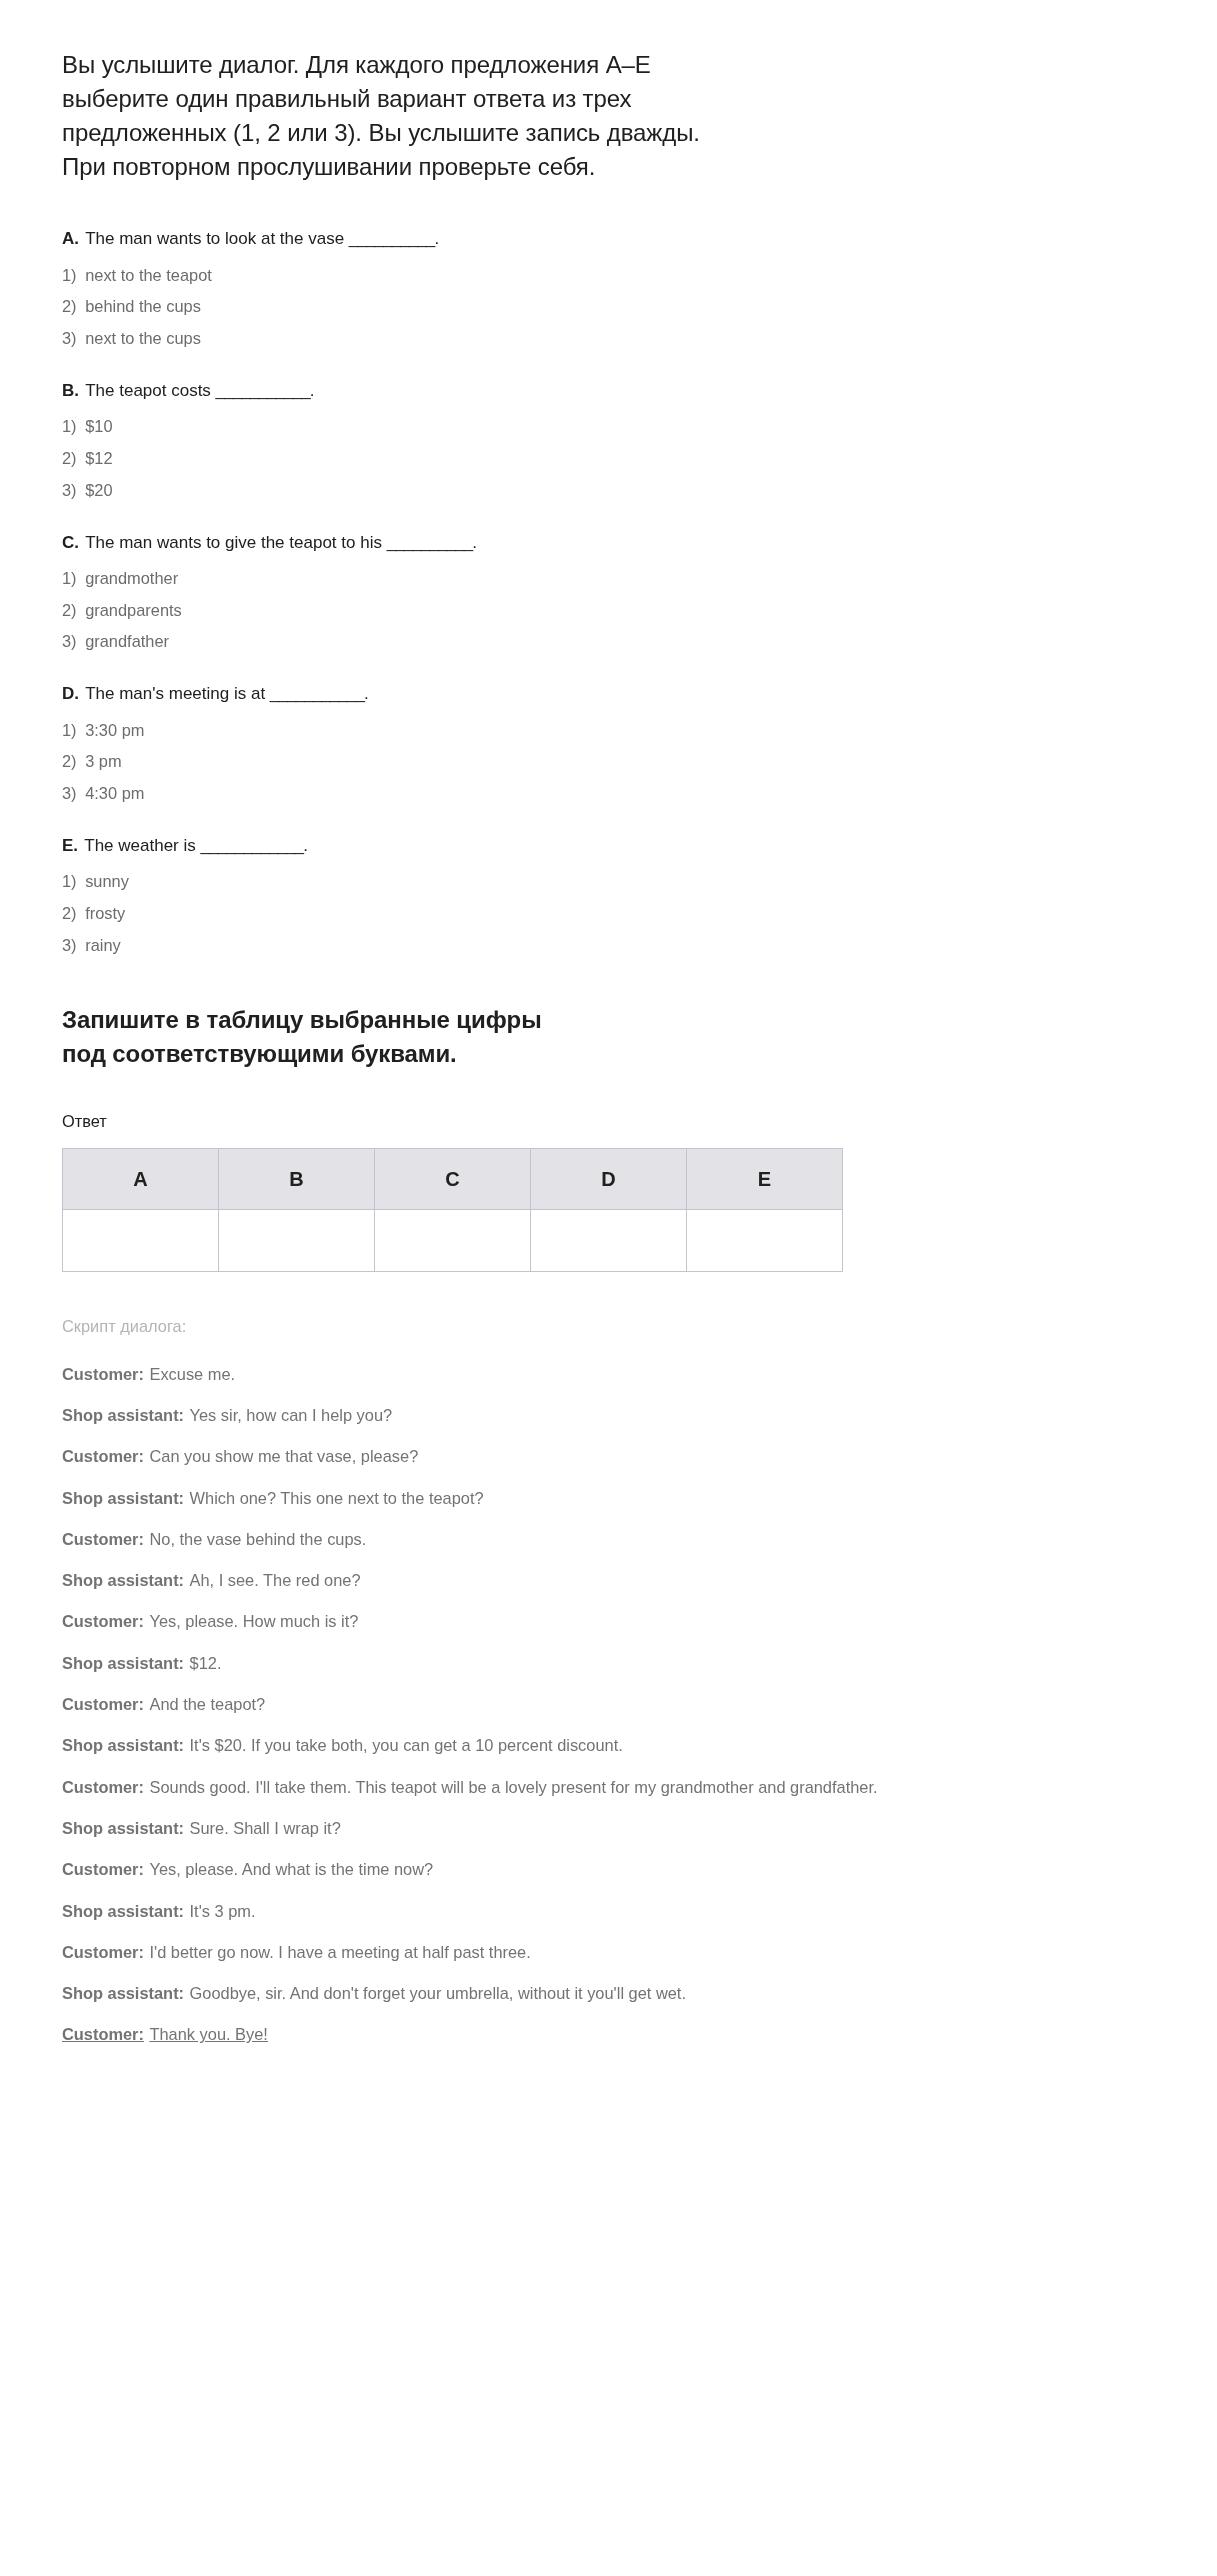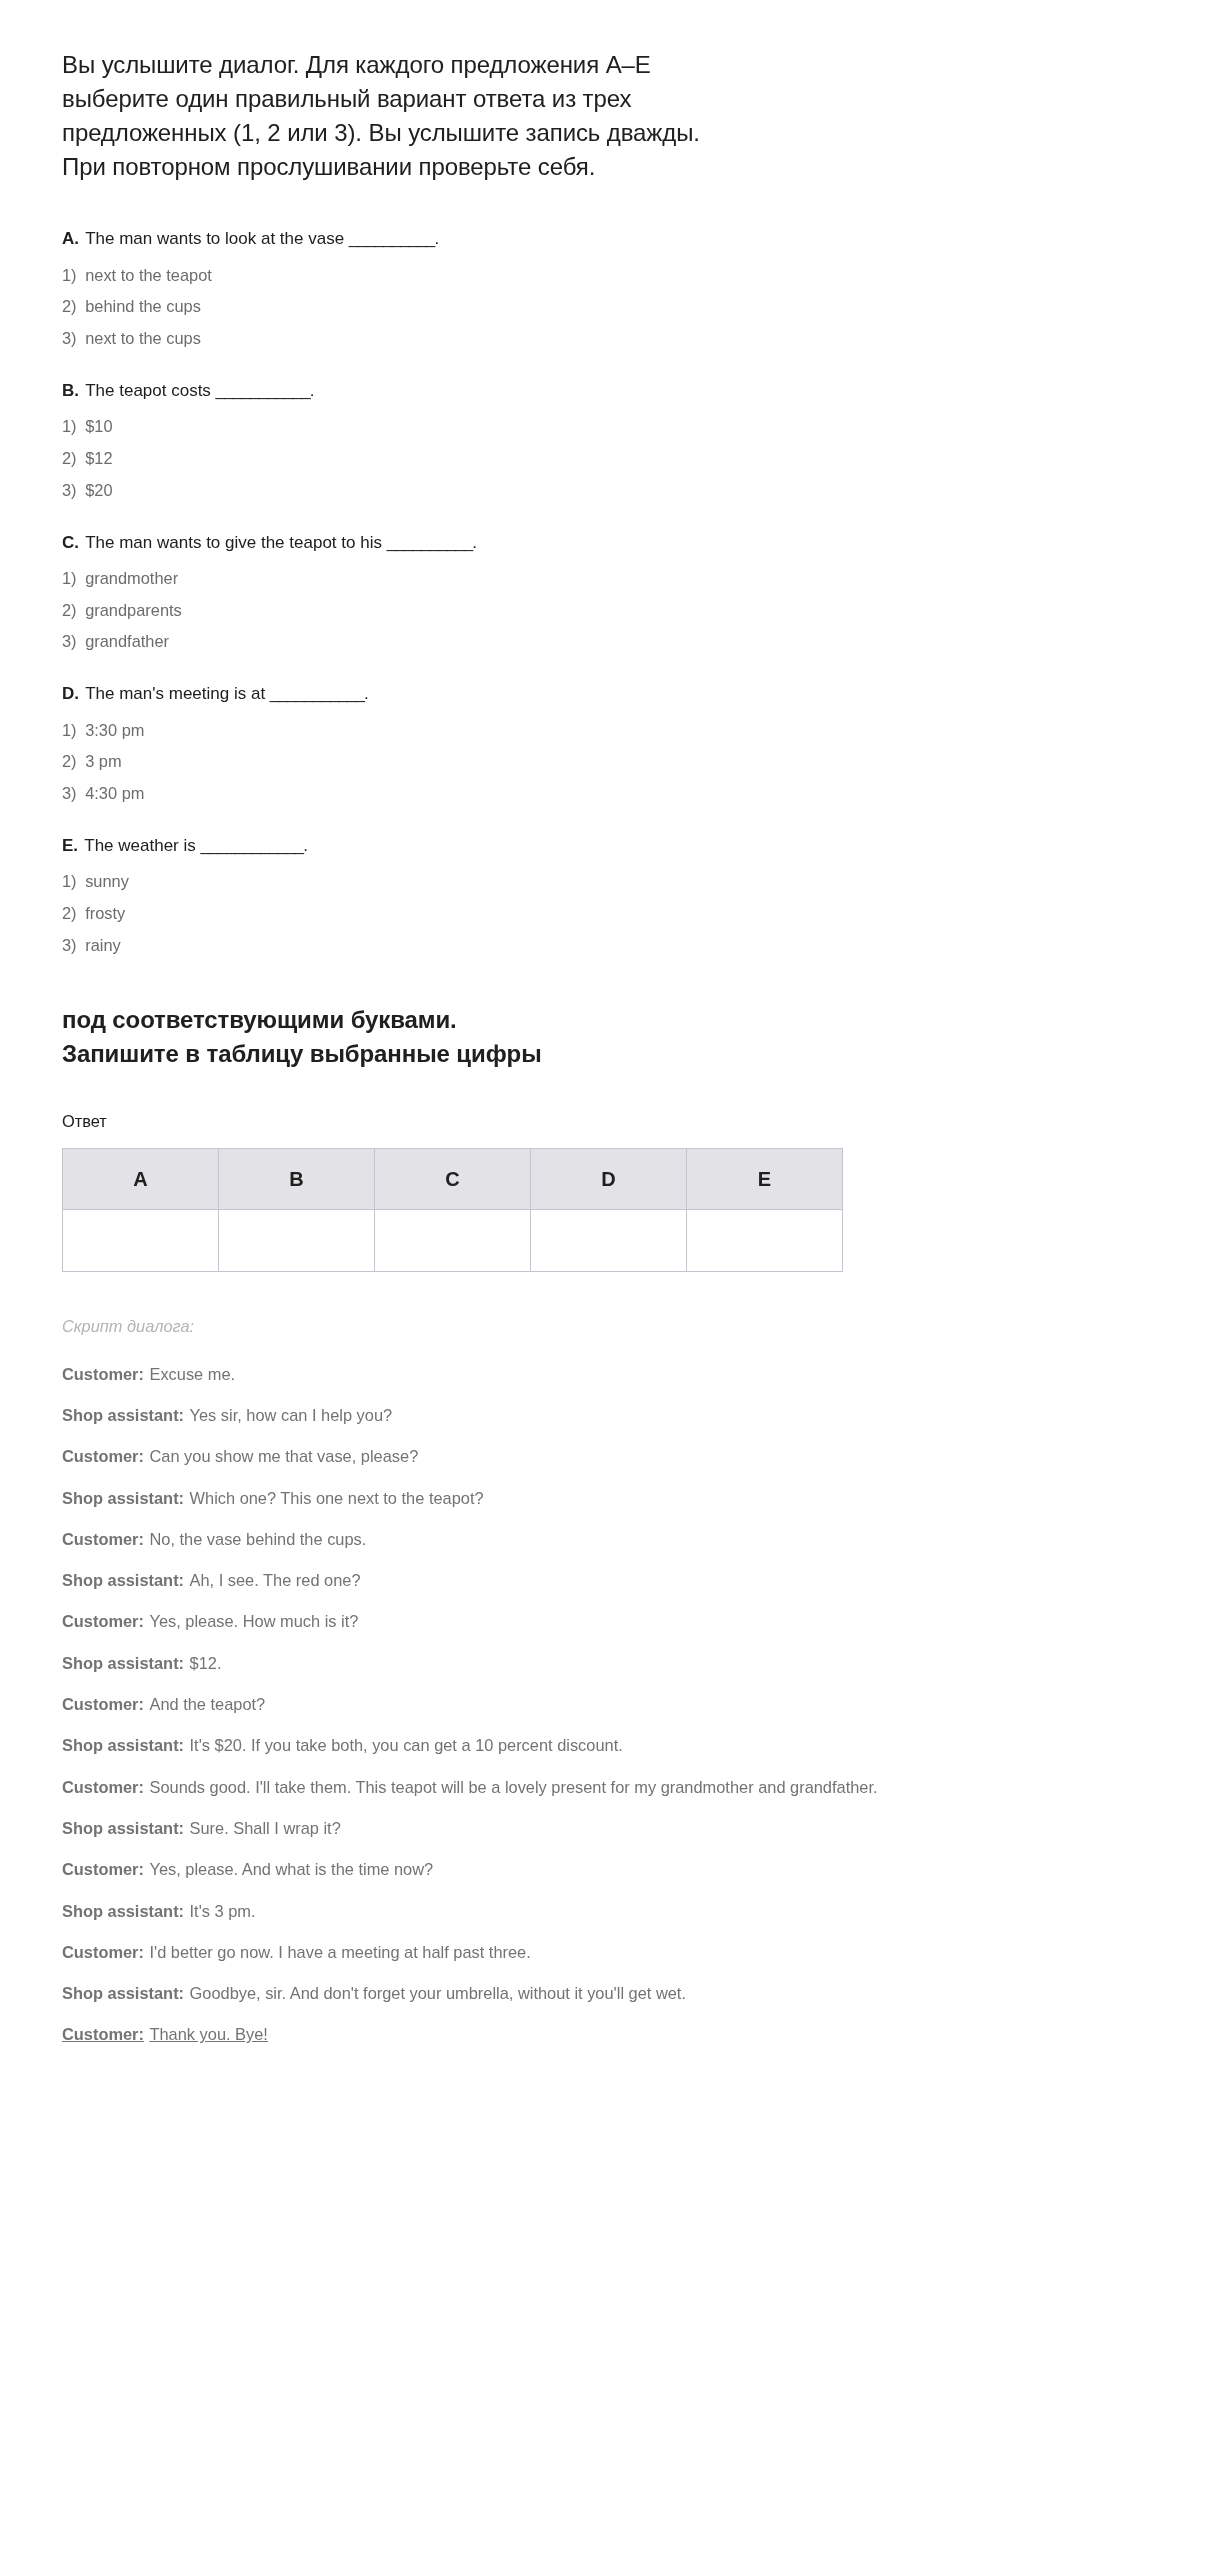--- a/index.html
+++ b/index.html
@@ -104,21 +104,20 @@
   table.answer-table td {
     background: #ffffff;
     height: 62px;
   }
 
   
   .script-label {
     font-size: 16.4px;
     color: #b4b4b4;
     margin: 0 0 26.5px 0;
-    font-style: italic;
   }
   .script-lines { }
   .script-line {
     font-size: 16.4px;
     line-height: 1.42;
     color: #737373;
     margin-bottom: 18px;
     max-width: 1038px;
   }
   .script-line:last-child { margin-bottom: 0; text-decoration: underline; }
@@ -180,22 +179,22 @@
         <div class="q-stem"><span class="q-letter">E.</span><span>The weather is</span> <span class="q-blank">____________</span><span>.</span></div>
         <div class="q-options">
           <div class="q-option"><span class="opt-num">1)</span><span>sunny</span></div>
           <div class="q-option"><span class="opt-num">2)</span><span>frosty</span></div>
           <div class="q-option"><span class="opt-num">3)</span><span>rainy</span></div>
         </div>
       </div>
     </div>
 
   <h2 class="table-heading" id="table-heading">
+      <span>Запишите в таблицу выбранные цифры</span>
       <span>под соответствующими буквами.</span>
-      <span>Запишите в таблицу выбранные цифры</span>
     </h2>
 
   <div class="answer-label">Ответ</div>
 
   <table class="answer-table">
     <thead>
       <tr id="answer-head-row">
           <th>A</th>
           <th>B</th>
           <th>C</th>

